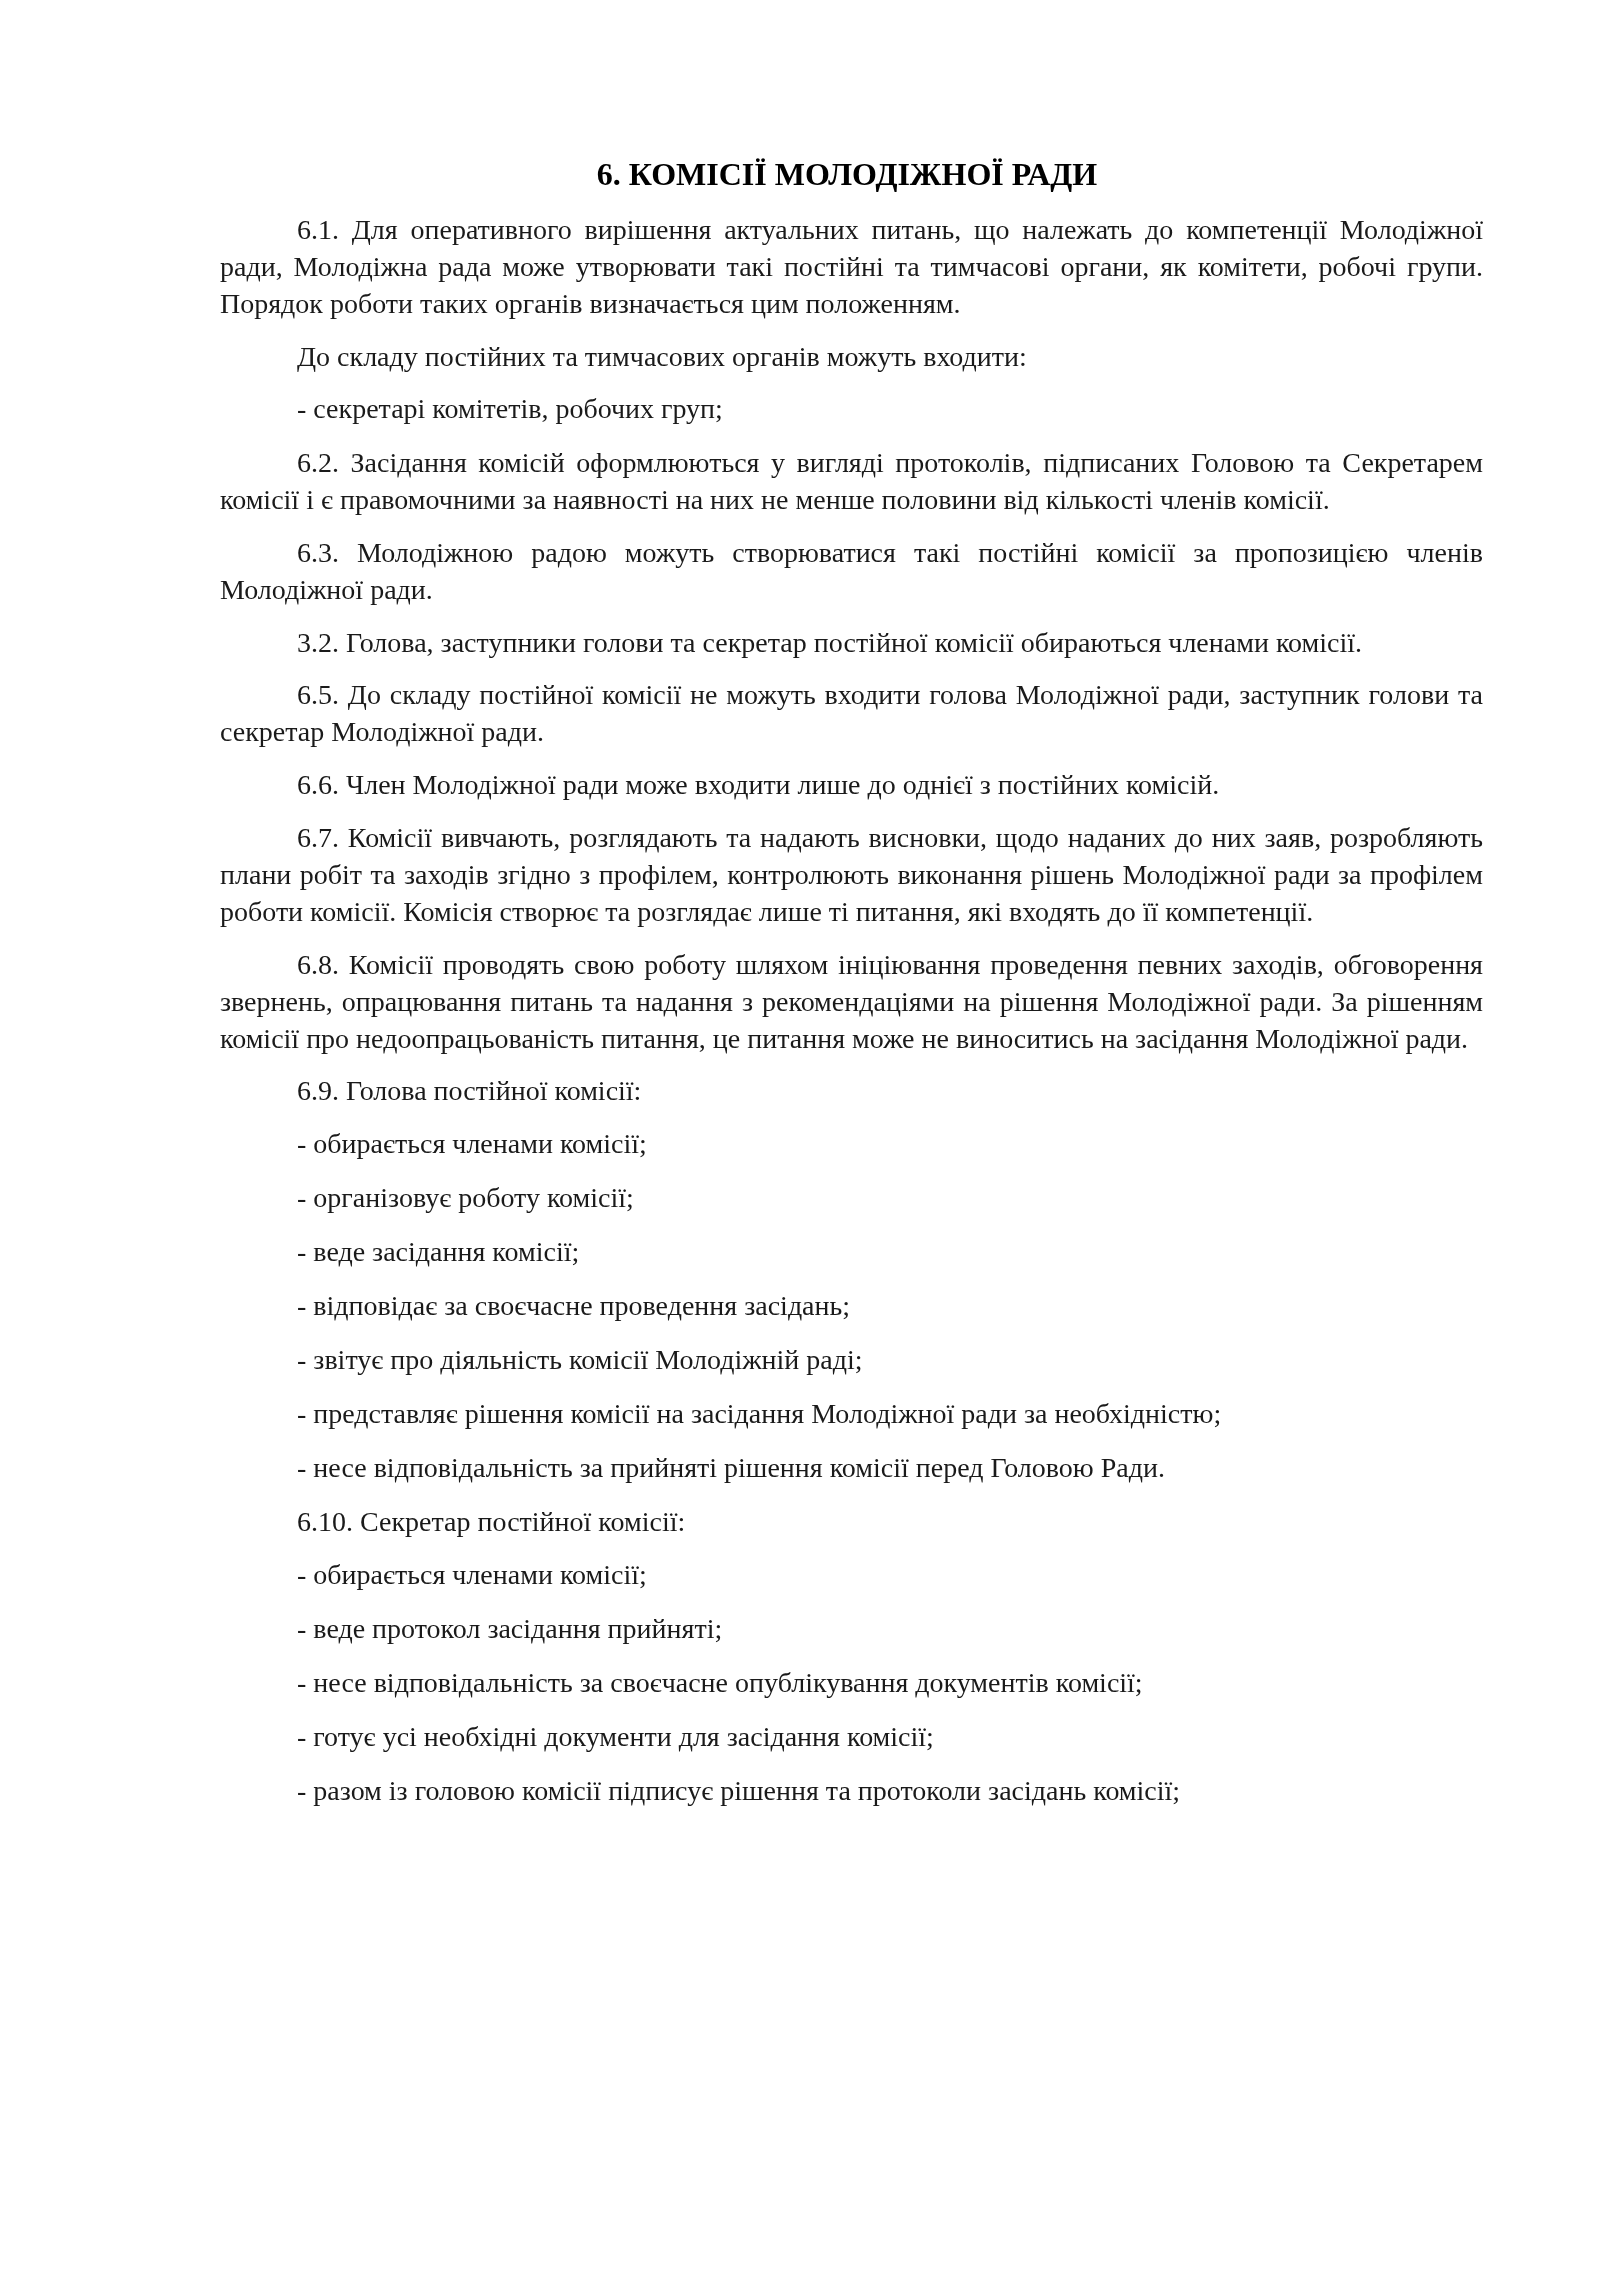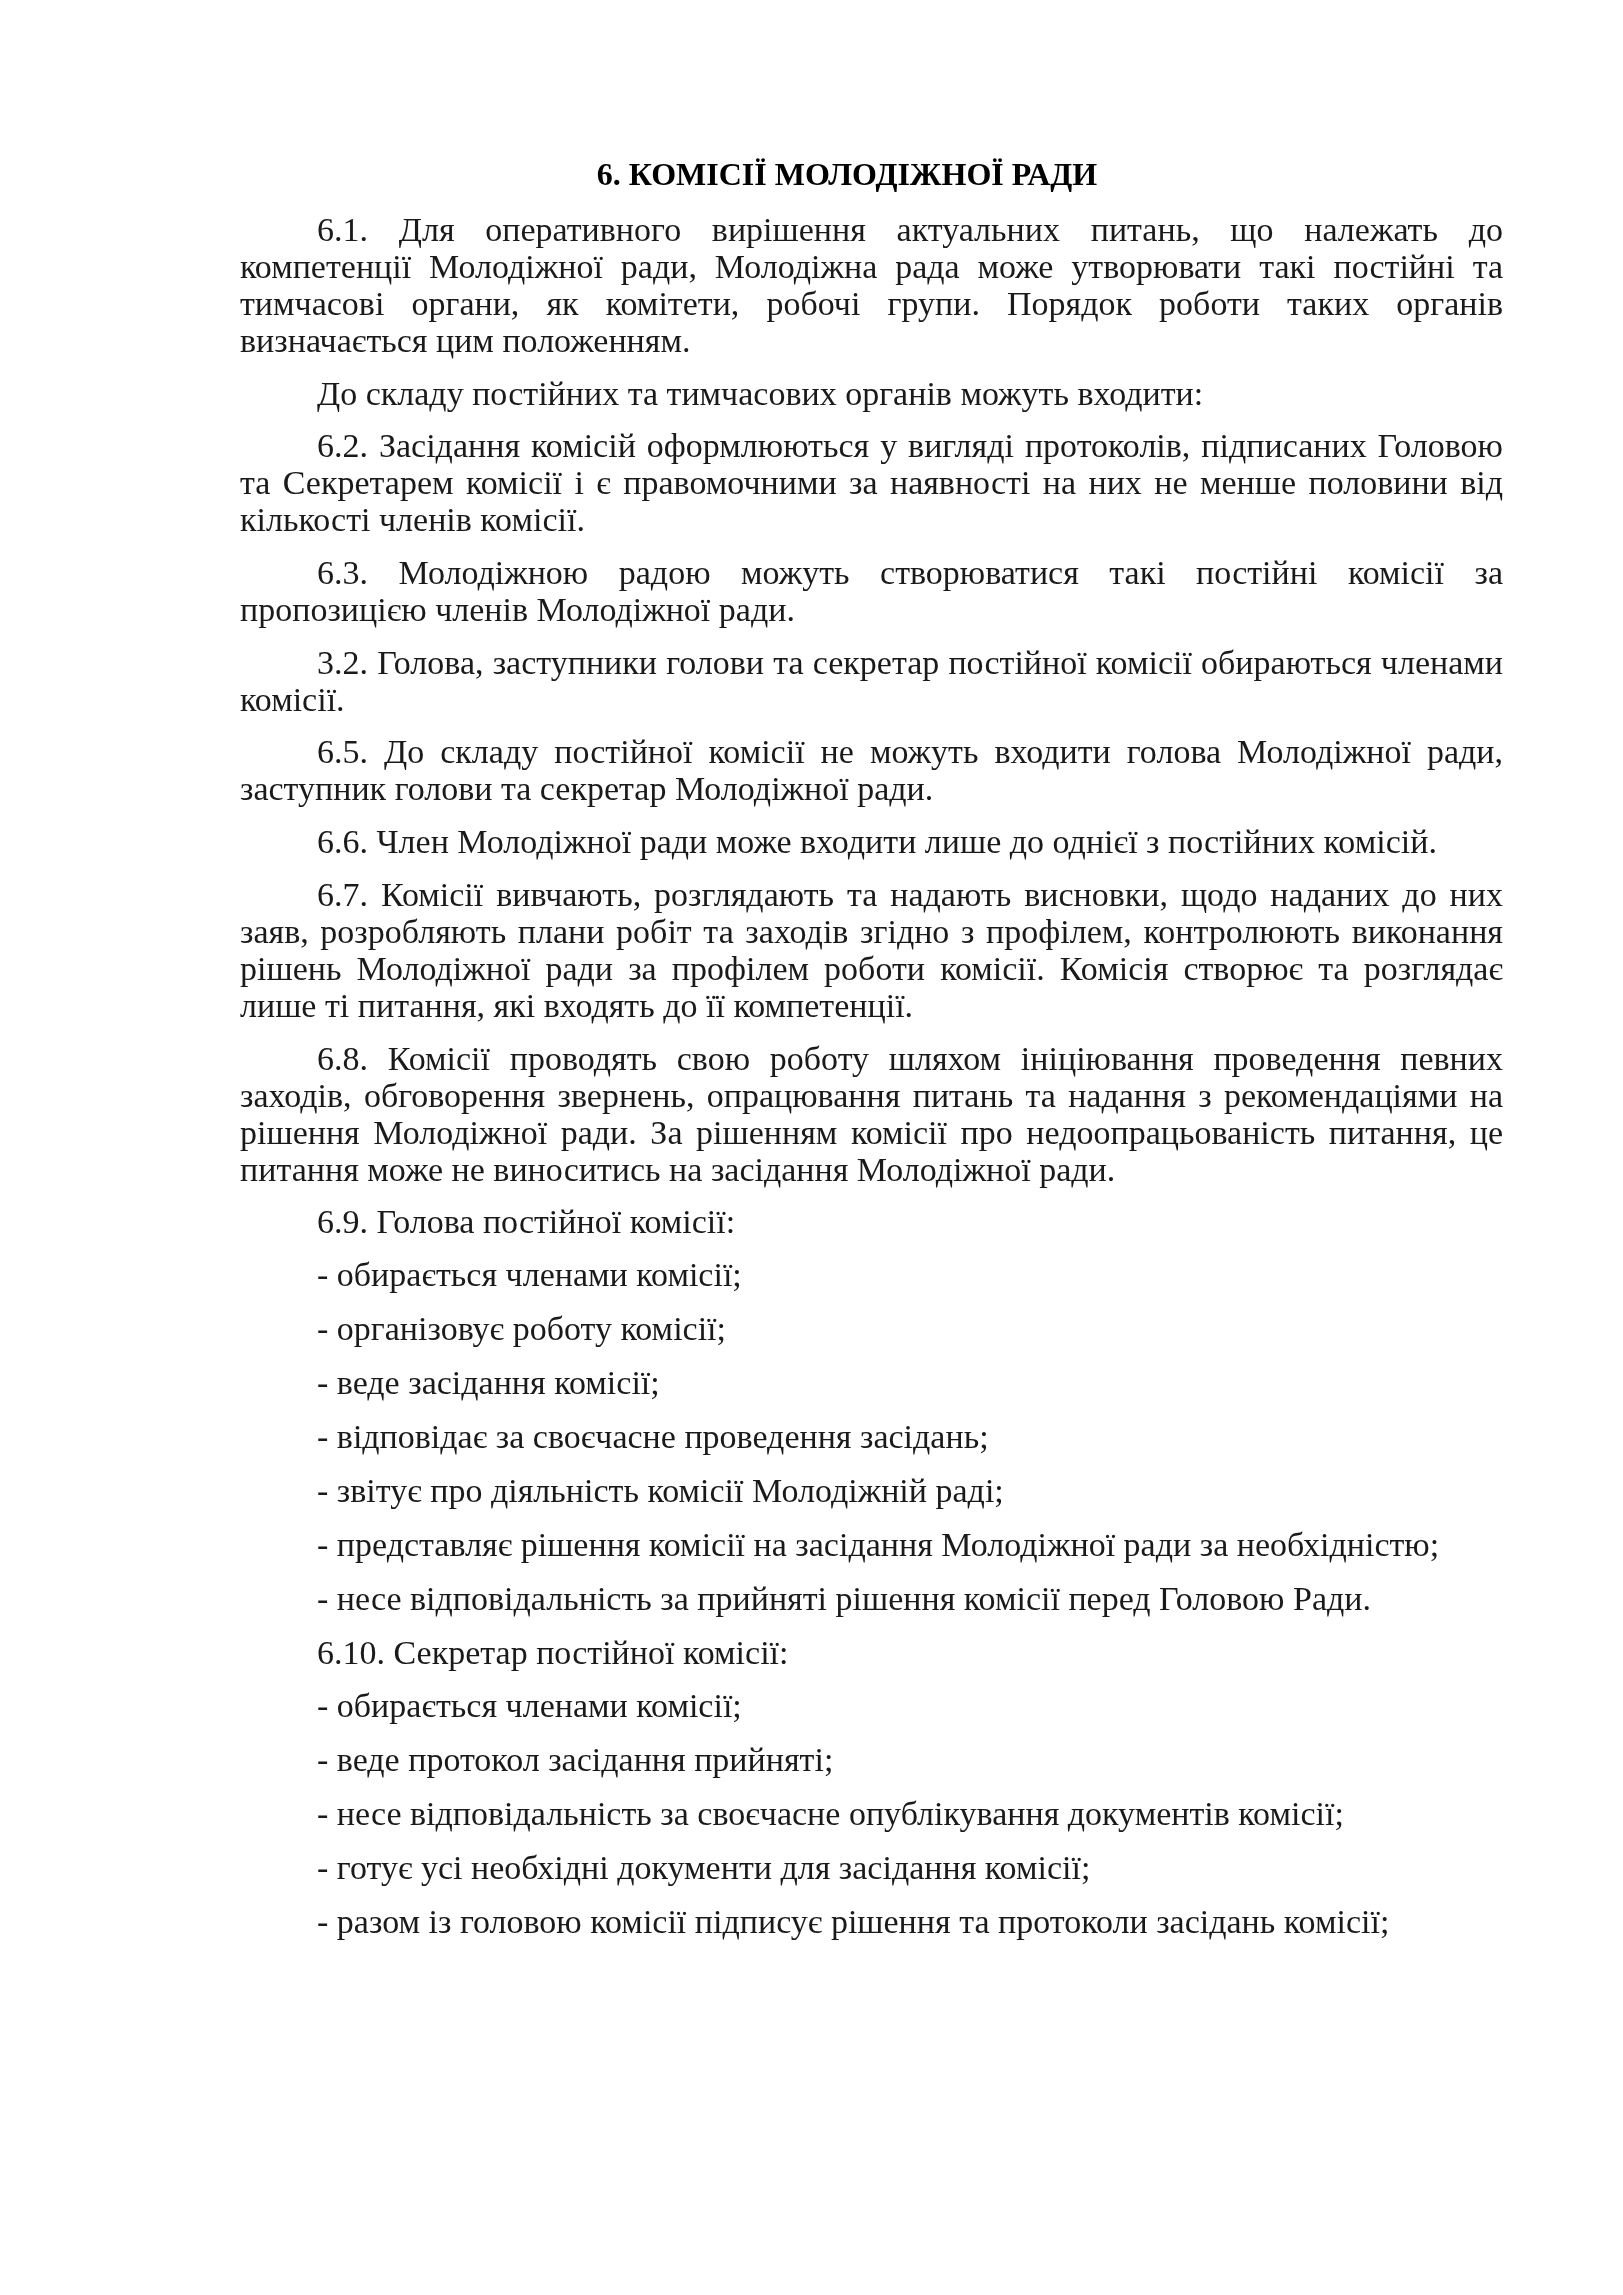--- a/index.html
+++ b/index.html
@@ -6,38 +6,39 @@
   body { width: 1623px; height: 2295px; position: relative; overflow: hidden; }
   .page {
     position: absolute; left: 0; top: 0; width: 1623px; height: 2295px; background: #fff;
     font-family: "Liberation Serif", serif; color: #1a1a1a;
   }
   .title {
     position: absolute; top: 156px; left: 4px; width: 1623px; text-align: center;
     font-size: 32px; font-weight: bold; color: #000; padding-left: 63px; box-sizing: border-box;
   }
   .content {
-    position: absolute; left: 240px; top: 211px; width: 1263px;
-    font-size: 34px; line-height: 37px;
+    position: absolute; left: 220px; top: 211px; width: 1263px;
+    font-size: 28px; line-height: 37px;
   }
   .para { text-align: justify; text-indent: 77px; margin: 0 0 15.7px 0; }
   .line { margin: 0 0 15.7px 0; padding-left: 77px; }
   .list-item { margin: 0 0 15.7px 0; padding-left: 77px; }
   .list-item.gap-lg { margin-bottom: 17px; }
 </style>
 </head>
 <body>
 
 <div class="page">
   <div class="title">6. КОМІСІЇ МОЛОДІЖНОЇ РАДИ</div>
 
   <div class="content">
     <p class="para">6.1. Для оперативного вирішення актуальних питань, що належать до компетенції Молодіжної ради, Молодіжна рада може утворювати такі постійні та тимчасові органи, як комітети, робочі групи. Порядок роботи таких органів визначається цим положенням.</p>
     <p class="line">До складу постійних та тимчасових органів можуть входити:</p>
     <div>
+      <p class="list-item gap-lg">- секретарі комітетів, робочих груп;</p>
     </div>
     <p class="para">6.2. Засідання комісій оформлюються у вигляді протоколів, підписаних Головою та Секретарем комісії і є правомочними за наявності на них не менше половини від кількості членів комісії.</p>
     <p class="para">6.3. Молодіжною радою можуть створюватися такі постійні комісії за пропозицією членів Молодіжної ради.</p>
     <p class="para">3.2. Голова, заступники голови та секретар постійної комісії обираються членами комісії.</p>
     <p class="para">6.5. До складу постійної комісії не можуть входити голова Молодіжної ради, заступник голови та секретар Молодіжної ради.</p>
     <p class="para">6.6. Член Молодіжної ради може входити лише до однієї з постійних комісій.</p>
     <p class="para">6.7. Комісії вивчають, розглядають та надають висновки, щодо наданих до них заяв, розробляють плани робіт та заходів згідно з профілем, контролюють виконання рішень Молодіжної ради за профілем роботи комісії. Комісія створює та розглядає лише ті питання, які входять до її компетенції.</p>
     <p class="para">6.8. Комісії проводять свою роботу шляхом ініціювання проведення певних заходів, обговорення звернень, опрацювання питань та надання з рекомендаціями на рішення Молодіжної ради. За рішенням комісії про недоопрацьованість питання, це питання може не виноситись на засідання Молодіжної ради.</p>
     <p class="line">6.9. Голова постійної комісії:</p>
     <div>

